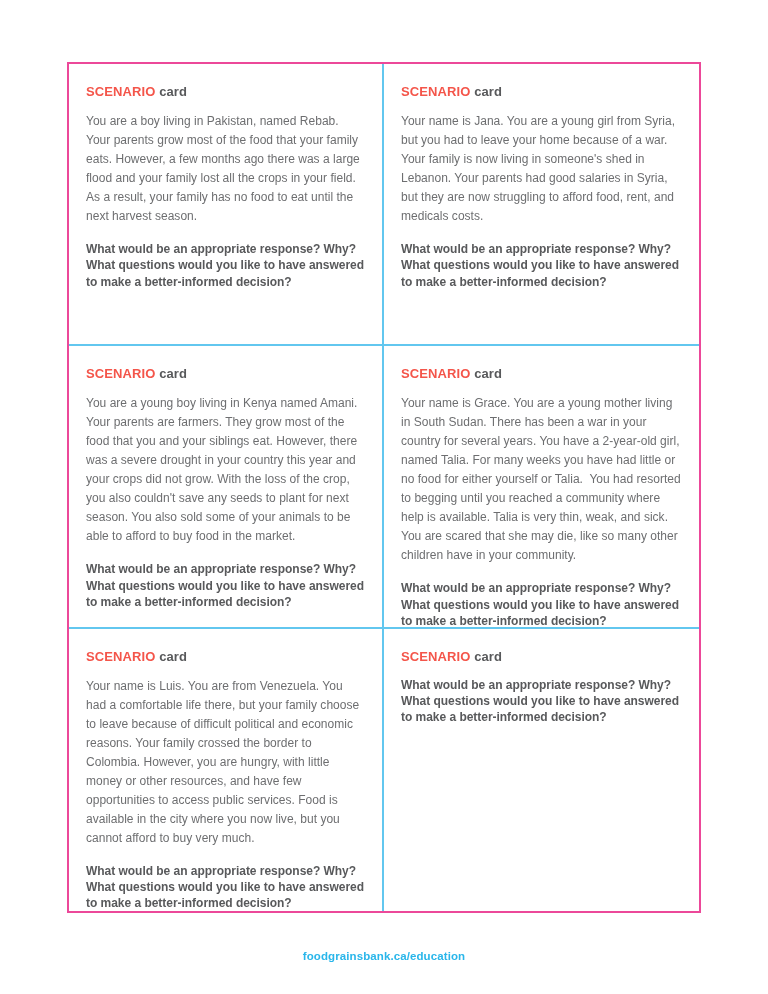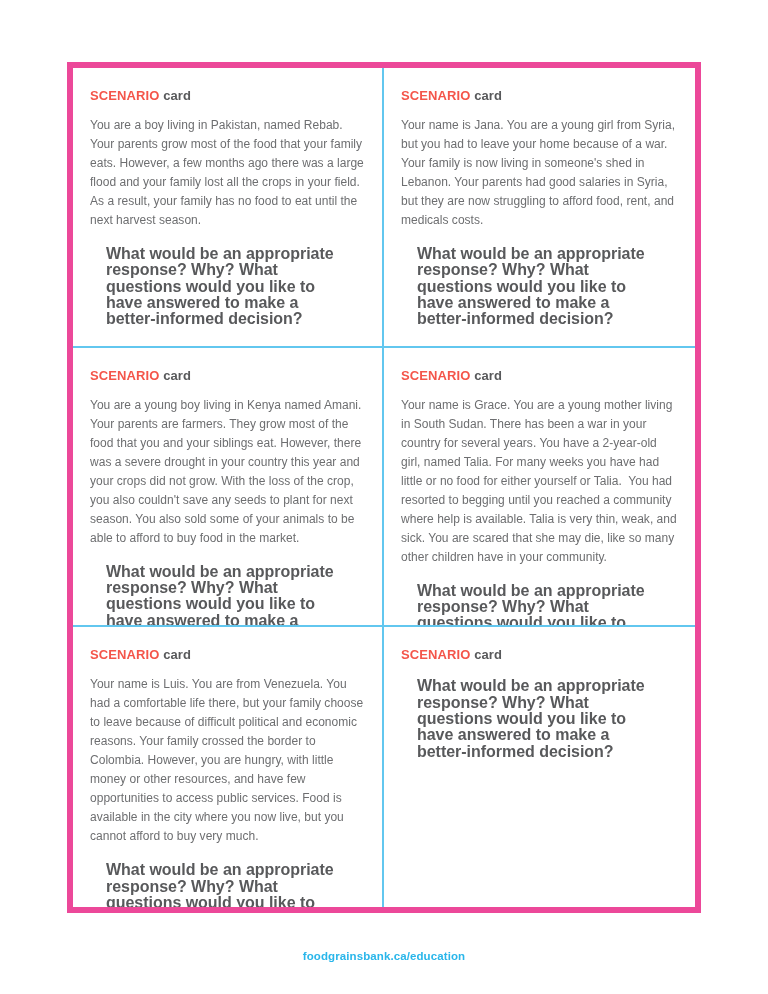--- a/index.html
+++ b/index.html
@@ -25,21 +25,21 @@
   }
 
   
   .card-grid {
     position: absolute;
     left: 67px;
     top: 62px;
     width: 634px;            
     height: 851px;           
     box-sizing: border-box;
-    border: 6px solid #ec4899;
+    border: 2px solid #ec4899;
     display: grid;
     grid-template-columns: 1fr 1fr;
     grid-template-rows: 1fr 1fr 1fr;
     background: #ffffff;
   }
 
   .card {
     box-sizing: border-box;
     padding: 20px 18px 10px 17px;
     background: #ffffff;
@@ -66,22 +66,22 @@
   .card-body {
     margin: 0 0 15px 0;
     font-size: 12px;
     line-height: 19px;
     color: #6d6e70;
     white-space: pre-wrap;
     letter-spacing: 0.02px;
   }
 
   .card-prompt {
-    margin: 16px;
-    font-size: 16px;
+    margin: 0;
+    font-size: 12px;
     line-height: 16.3px;
     font-weight: bold;
     color: #58595b;
     letter-spacing: -0.03px;
   }
 
   
   .footer {
     position: absolute;
     left: 0;

